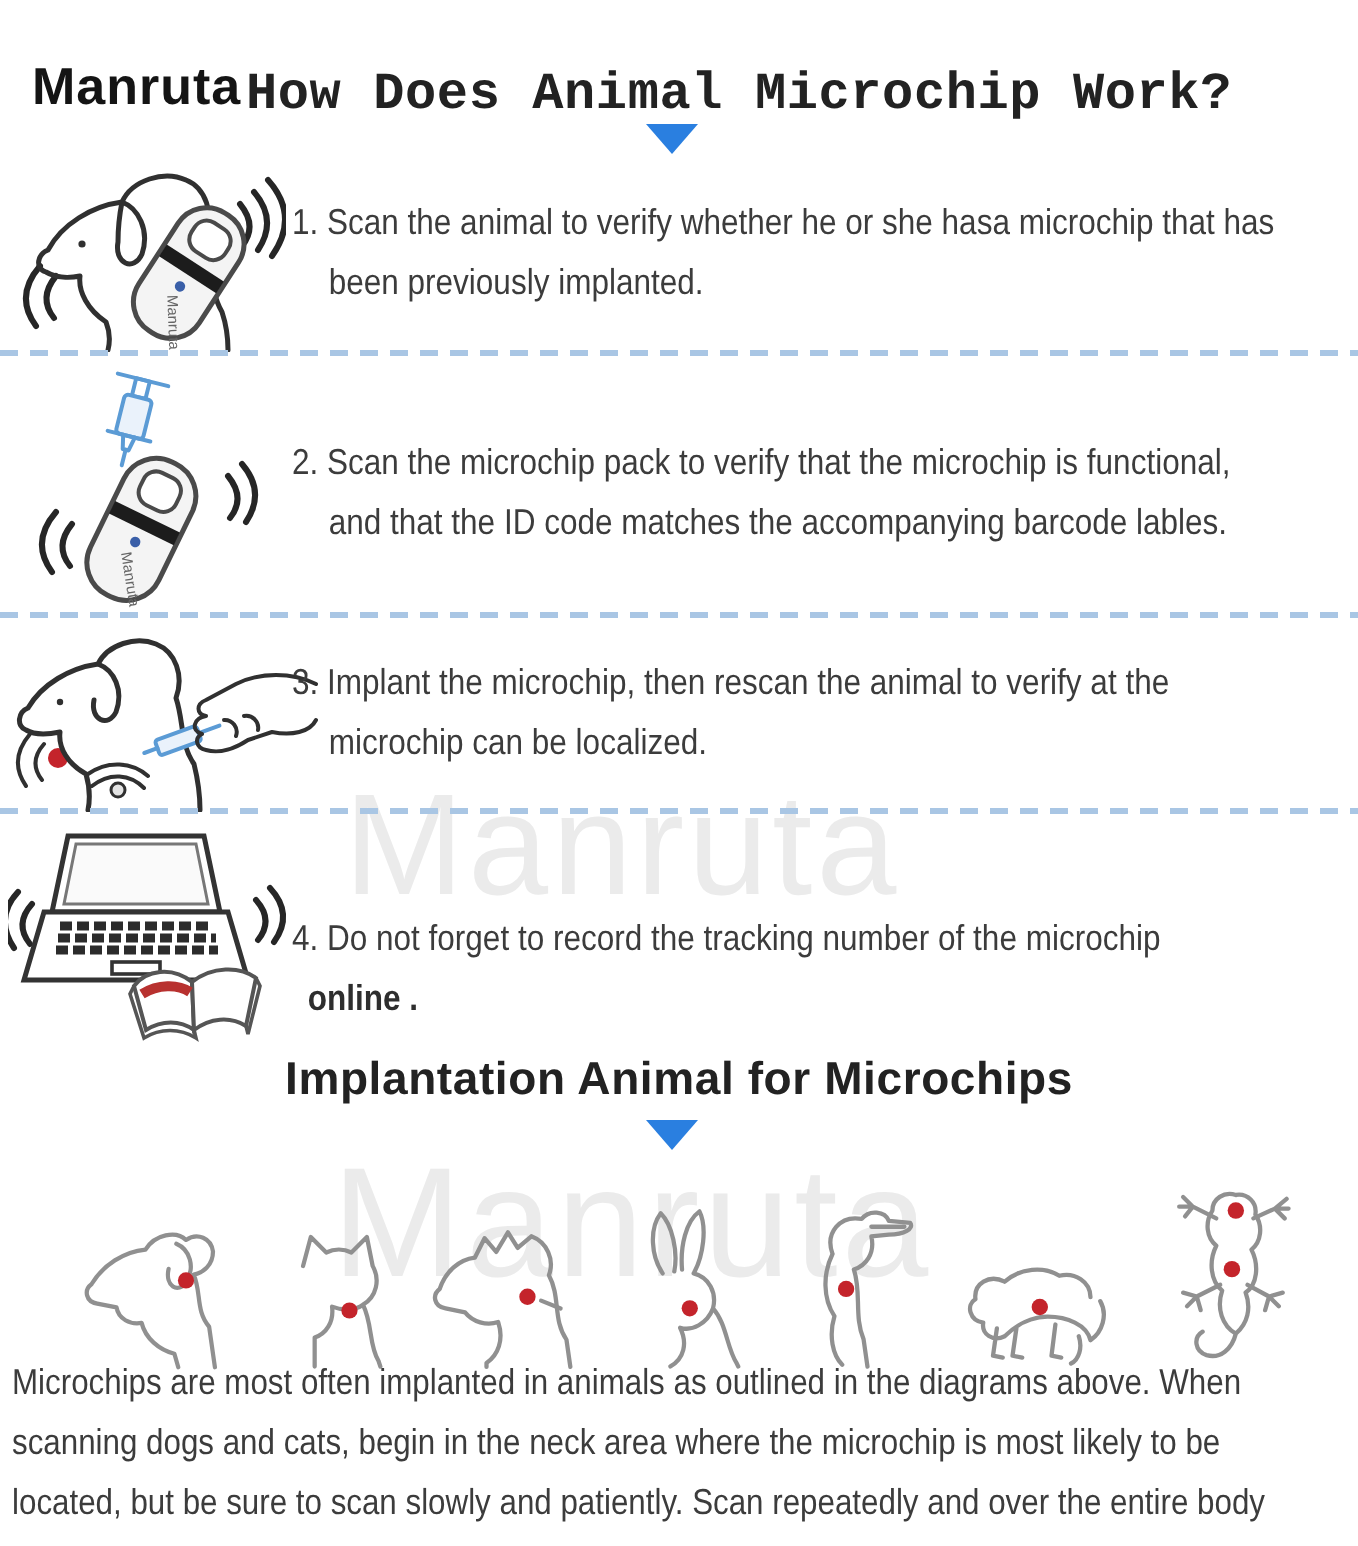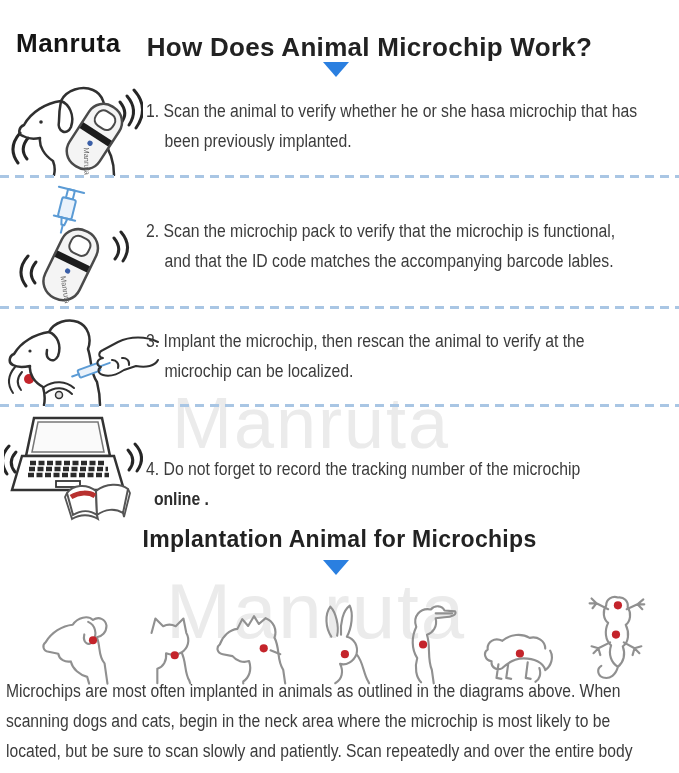--- a/index.html
+++ b/index.html
@@ -2,21 +2,21 @@
 <html><head>
 <meta charset="utf-8">
 <style>
   html,body{margin:0;padding:0;background:#fff;}
   #page{position:relative;width:679px;height:773px;background:#fff;overflow:hidden;
         font-family:"Liberation Sans",sans-serif;color:#3a3a3a;margin-top:20px;}
   .abs{position:absolute;}
   
   .brand{left:16px;top:8px;font-size:26px;font-weight:800;color:#141414;letter-spacing:0.5px;z-index:3;}
   .title{left:60px;right:0;top:12px;text-align:center;font-size:26px;font-weight:600;color:#222;
-         letter-spacing:0.3px;z-index:3;}
+         letter-spacing:0.3px;z-index:3;font-family:Liberation Mono, monospace;}
   .tri{width:0;height:0;border-left:13px solid transparent;border-right:13px solid transparent;
        border-top:15px solid #2a7fe0;z-index:3;}
   
   .sep{left:0;right:0;height:3px;z-index:2;
        background:repeating-linear-gradient(to right,#a9c6e4 0 9px,transparent 9px 15px);}
   
   .step-text{width:600px;left:146px;font-size:18px;line-height:30px;white-space:pre-line;
              padding-left:21px;text-indent:-21px;transform:scaleX(0.875);transform-origin:left top;
              color:#3c3c3c;z-index:2;}
   .online{font-weight:700;color:#2e2e2e;margin-left:-12px;}

